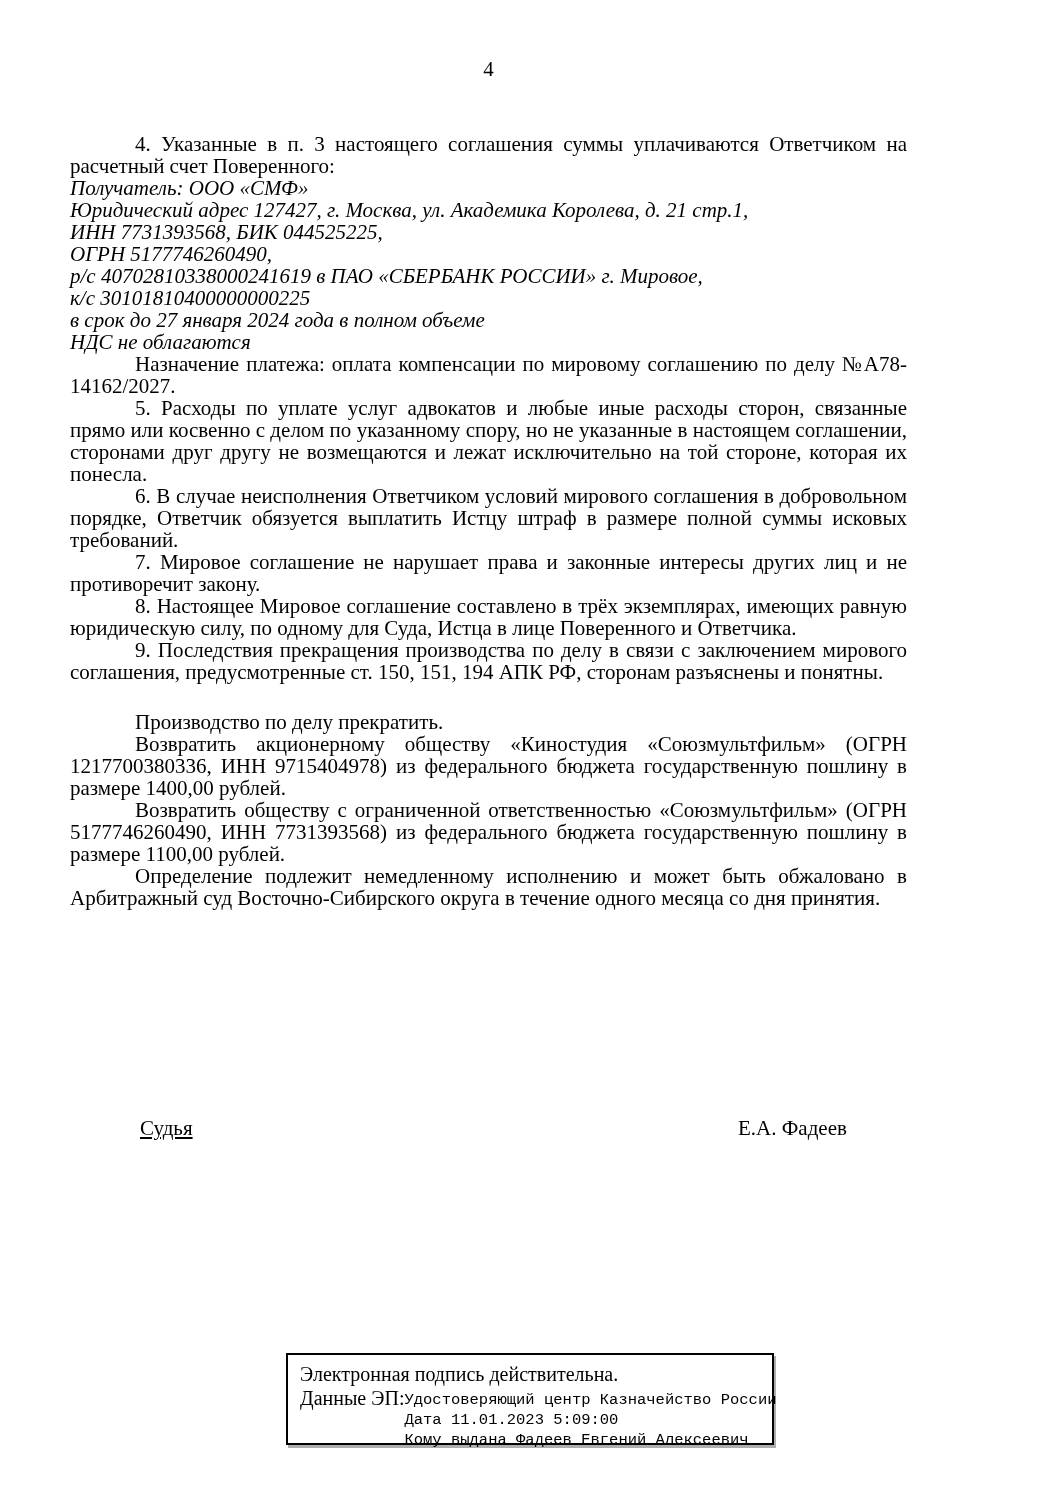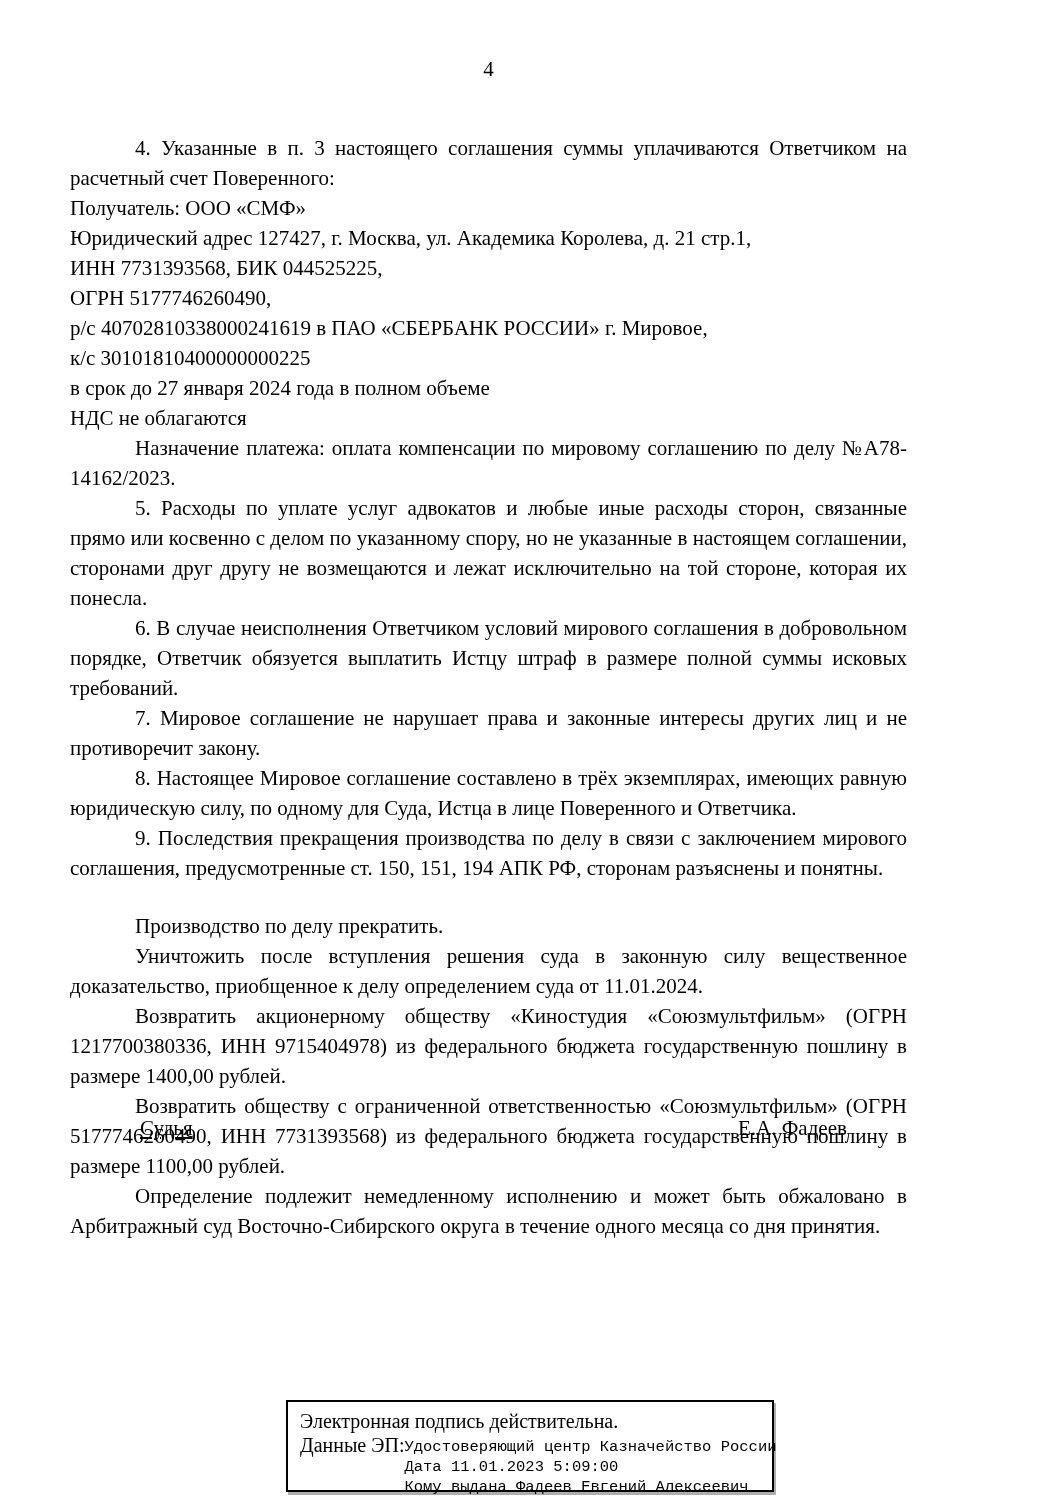--- a/index.html
+++ b/index.html
@@ -20,25 +20,25 @@
     text-align: center;
     font-size: 21px;
     line-height: 24px;
   }
   .content {
     position: absolute;
     left: 70px;
     top: 133px;
     width: 837px;
     font-size: 21px;
-    line-height: 30px;
+    line-height: 22px;
   }
   .content p { margin: 0; }
   .para { text-align: justify; text-indent: 65px; }
-  .line { text-align: left; text-indent: 0; }
+  .line { text-align: left; text-indent: 0; font-style: italic; }
   .gap-before { margin-top: 28px !important; }
   .sig-label {
     position: absolute;
     left: 140px;
     top: 1116px;
     font-size: 21px;
     line-height: 24.6px;
     text-decoration: underline;
   }
   .sig-name {
@@ -53,21 +53,20 @@
     left: 286px;
     top: 1353px;
     width: 488px;
     height: 92px;
     box-sizing: border-box;
     border: 2px solid #000000;
     box-shadow: 2px 3px 0 rgba(120,120,120,0.6);
     background: #ffffff;
     padding: 7px 10px 0 12px;
     text-align: left;
-    margin-top: 47px;
   }
   .stamp-valid {
     font-size: 20px;
     line-height: 24px;
     white-space: nowrap;
   }
   .stamp-row { display: flex; align-items: flex-start; }
   .stamp-label {
     flex: 0 0 102px;
     font-size: 20px;
@@ -91,28 +90,27 @@
   <div class="content">
     <p class="para">4. Указанные в п. 3 настоящего соглашения суммы уплачиваются Ответчиком на расчетный счет Поверенного:</p>
     <p class="line">Получатель: ООО «СМФ»</p>
     <p class="line">Юридический адрес 127427, г. Москва, ул. Академика Королева, д. 21 стр.1,</p>
     <p class="line">ИНН 7731393568, БИК 044525225,</p>
     <p class="line">ОГРН 5177746260490,</p>
     <p class="line">р/с 40702810338000241619 в ПАО «СБЕРБАНК РОССИИ» г. Мировое,</p>
     <p class="line">к/с 30101810400000000225</p>
     <p class="line">в срок до 27 января 2024 года в полном объеме</p>
     <p class="line">НДС не облагаются</p>
-    <p class="para">Назначение платежа: оплата компенсации по мировому соглашению по делу №А78-14162/2023.</p>
+    <p class="para">Назначение платежа: оплата компенсации по мировому соглашению по делу №А78-14162/2027.</p>
     <p class="para">5. Расходы по уплате услуг адвокатов и любые иные расходы сторон, связанные прямо или косвенно с делом по указанному спору, но не указанные в настоящем соглашении, сторонами друг другу не возмещаются и лежат исключительно на той стороне, которая их понесла.</p>
     <p class="para">6. В случае неисполнения Ответчиком условий мирового соглашения в добровольном порядке, Ответчик обязуется выплатить Истцу штраф в размере полной суммы исковых требований.</p>
     <p class="para">7. Мировое соглашение не нарушает права и законные интересы других лиц и не противоречит закону.</p>
     <p class="para">8. Настоящее Мировое соглашение составлено в трёх экземплярах, имеющих равную юридическую силу, по одному для Суда, Истца в лице Поверенного и Ответчика.</p>
     <p class="para">9. Последствия прекращения производства по делу в связи с заключением мирового соглашения, предусмотренные ст. 150, 151, 194 АПК РФ, сторонам разъяснены и понятны.</p>
     <p class="para gap-before">Производство по делу прекратить.</p>
-    <p class="para">Уничтожить после вступления решения суда в законную силу вещественное доказательство, приобщенное к делу определением суда от 11.01.2024.</p>
     <p class="para">Возвратить акционерному обществу «Киностудия «Союзмультфильм» (ОГРН 1217700380336, ИНН 9715404978) из федерального бюджета государственную пошлину в размере 1400,00 рублей.</p>
     <p class="para">Возвратить обществу с ограниченной ответственностью «Союзмультфильм» (ОГРН 5177746260490, ИНН 7731393568) из федерального бюджета государственную пошлину в размере 1100,00 рублей.</p>
     <p class="para">Определение подлежит немедленному исполнению и может быть обжаловано в Арбитражный суд Восточно-Сибирского округа в течение одного месяца со дня принятия.</p>
   </div>
 
   <div class="sig-label">Судья</div>
   <div class="sig-name">Е.А. Фадеев</div>
 
   <div class="stamp">
     <div class="stamp-valid">Электронная подпись действительна.</div>

